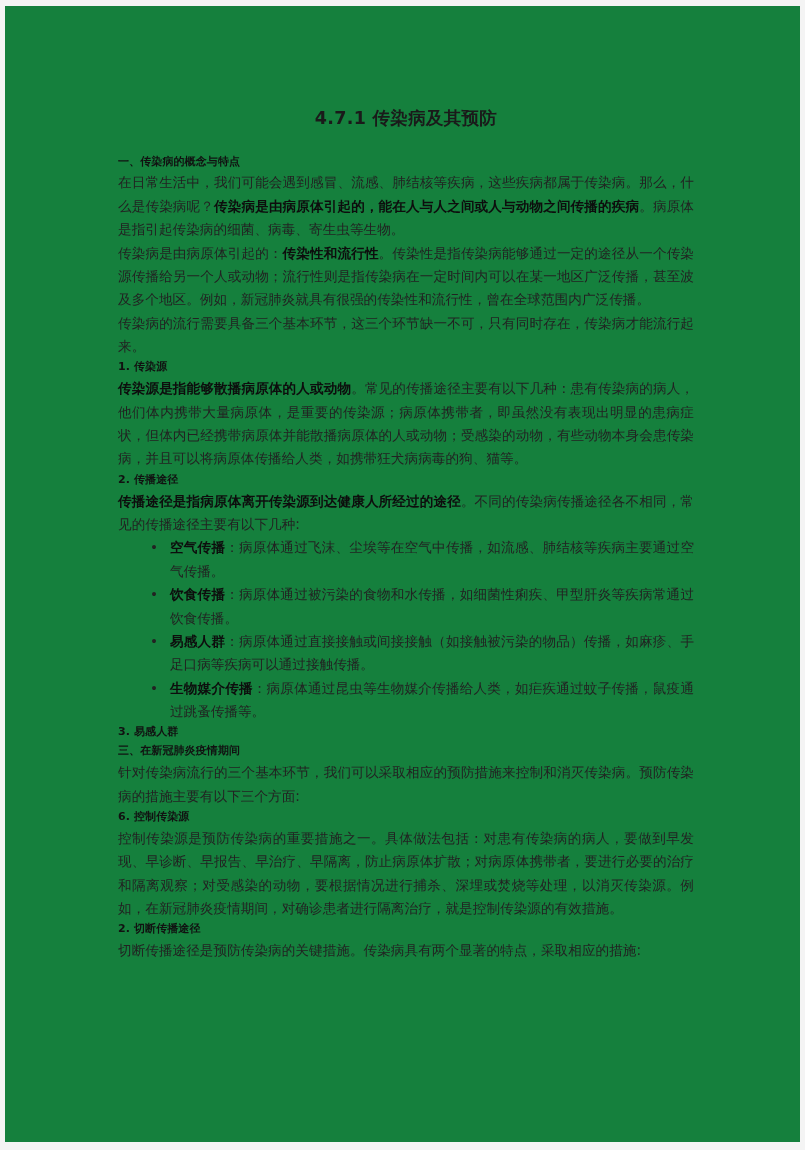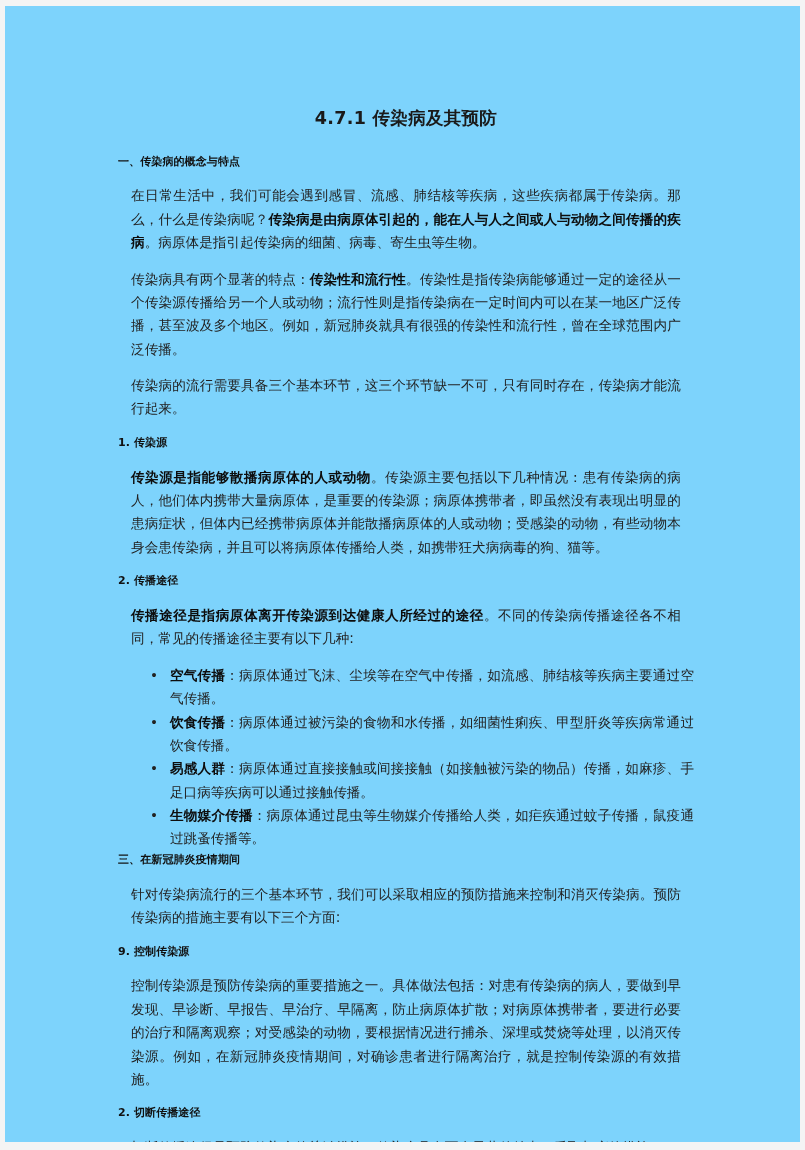--- a/index.html
+++ b/index.html
@@ -12,21 +12,21 @@
     height: 1150px;
     overflow: hidden;
     font-family: "DejaVu Sans", "Liberation Sans", sans-serif;
   }
   .page {
     position: absolute;
     left: 5px;
     top: 6px;
     width: 795px;
     height: 1136px;
-    background: #7dd3fc;
+    background: #15803d;
     box-sizing: border-box;
     overflow: hidden;
     text-decoration: underline;
   }
   .content {
     position: absolute;
     left: 113px;
     top: 100px;
     width: 576px;
   }
@@ -43,21 +43,21 @@
     font-size: 11px;
     font-weight: bold;
     color: #111111;
     margin: 0;
     line-height: 1.72;
     letter-spacing: 0.1px;
   }
   p.para {
     font-size: 13.6px;
     color: #222222;
-    margin: 13px;
+    margin: 0;
     line-height: 1.72;
     text-align: justify;
     text-justify: inter-ideograph;
     letter-spacing: 0.05px;
   }
   p.para b, .sec-heading b {
     font-weight: bold;
     color: #0d0d0d;
   }
   ul.bullets {
@@ -89,33 +89,34 @@
 </style>
 </head>
 <body>
 
 <div class="page">
   <div class="content">
     <h1 class="doc-title">4.7.1  传染病及其预防</h1>
     <div id="body-root">
         <div class="sec-heading">一、传染病的概念与特点</div>
         <p class="para"><span>在日常生活中，我们可能会遇到感冒、流感、肺结核等疾病，这些疾病都属于传染病。那么，什么是传染病呢？</span><b>传染病是由病原体引起的，能在人与人之间或人与动物之间传播的疾病</b><span>。病原体是指引起传染病的细菌、病毒、寄生虫等生物。</span></p>
-        <p class="para"><span>传染病具有两个显著的特点：</span><b>传染性和流行性</b><span>。传染性是指传染病能够通过一定的途径从一个传染源传播给另一个人或动物；流行性则是指传染病在一定时间内可以在某一地区广泛传播，甚至波及多个地区。例如，新冠肺炎就具有很强的传染性和流行性，曾在全球范围内广泛传播。</span></p>
+        <p class="para"><span>传染病是由病原体引起的：</span><b>传染性和流行性</b><span>。传染性是指传染病能够通过一定的途径从一个传染源传播给另一个人或动物；流行性则是指传染病在一定时间内可以在某一地区广泛传播，甚至波及多个地区。例如，新冠肺炎就具有很强的传染性和流行性，曾在全球范围内广泛传播。</span></p>
         <p class="para"><span>传染病的流行需要具备三个基本环节，这三个环节缺一不可，只有同时存在，传染病才能流行起来。</span></p>
         <div class="sec-heading">1. 传染源</div>
-        <p class="para"><b>传染源是指能够散播病原体的人或动物</b><span>。传染源主要包括以下几种情况：患有传染病的病人，他们体内携带大量病原体，是重要的传染源；病原体携带者，即虽然没有表现出明显的患病症状，但体内已经携带病原体并能散播病原体的人或动物；受感染的动物，有些动物本身会患传染病，并且可以将病原体传播给人类，如携带狂犬病病毒的狗、猫等。</span></p>
+        <p class="para"><b>传染源是指能够散播病原体的人或动物</b><span>。常见的传播途径主要有以下几种：患有传染病的病人，他们体内携带大量病原体，是重要的传染源；病原体携带者，即虽然没有表现出明显的患病症状，但体内已经携带病原体并能散播病原体的人或动物；受感染的动物，有些动物本身会患传染病，并且可以将病原体传播给人类，如携带狂犬病病毒的狗、猫等。</span></p>
         <div class="sec-heading">2. 传播途径</div>
         <p class="para"><b>传播途径是指病原体离开传染源到达健康人所经过的途径</b><span>。不同的传染病传播途径各不相同，常见的传播途径主要有以下几种:</span></p>
         <ul class="bullets">
           <li><span class="dot">•</span><span class="term">空气传播</span><span>：病原体通过飞沫、尘埃等在空气中传播，如流感、肺结核等疾病主要通过空气传播。</span></li>
           <li><span class="dot">•</span><span class="term">饮食传播</span><span>：病原体通过被污染的食物和水传播，如细菌性痢疾、甲型肝炎等疾病常通过饮食传播。</span></li>
           <li><span class="dot">•</span><span class="term">易感人群</span><span>：病原体通过直接接触或间接接触（如接触被污染的物品）传播，如麻疹、手足口病等疾病可以通过接触传播。</span></li>
           <li><span class="dot">•</span><span class="term">生物媒介传播</span><span>：病原体通过昆虫等生物媒介传播给人类，如疟疾通过蚊子传播，鼠疫通过跳蚤传播等。</span></li>
         </ul>
+        <div class="sec-heading">3. 易感人群</div>
         <div class="sec-heading">三、在新冠肺炎疫情期间</div>
         <p class="para"><span>针对传染病流行的三个基本环节，我们可以采取相应的预防措施来控制和消灭传染病。预防传染病的措施主要有以下三个方面:</span></p>
-        <div class="sec-heading">9. 控制传染源</div>
+        <div class="sec-heading">6. 控制传染源</div>
         <p class="para"><span>控制传染源是预防传染病的重要措施之一。具体做法包括：对患有传染病的病人，要做到早发现、早诊断、早报告、早治疗、早隔离，防止病原体扩散；对病原体携带者，要进行必要的治疗和隔离观察；对受感染的动物，要根据情况进行捕杀、深埋或焚烧等处理，以消灭传染源。例如，在新冠肺炎疫情期间，对确诊患者进行隔离治疗，就是控制传染源的有效措施。</span></p>
         <div class="sec-heading">2. 切断传播途径</div>
         <p class="para"><span>切断传播途径是预防传染病的关键措施。传染病具有两个显著的特点，采取相应的措施:</span></p>
       </div>
   </div>
 </div>
 
 </body></html>

